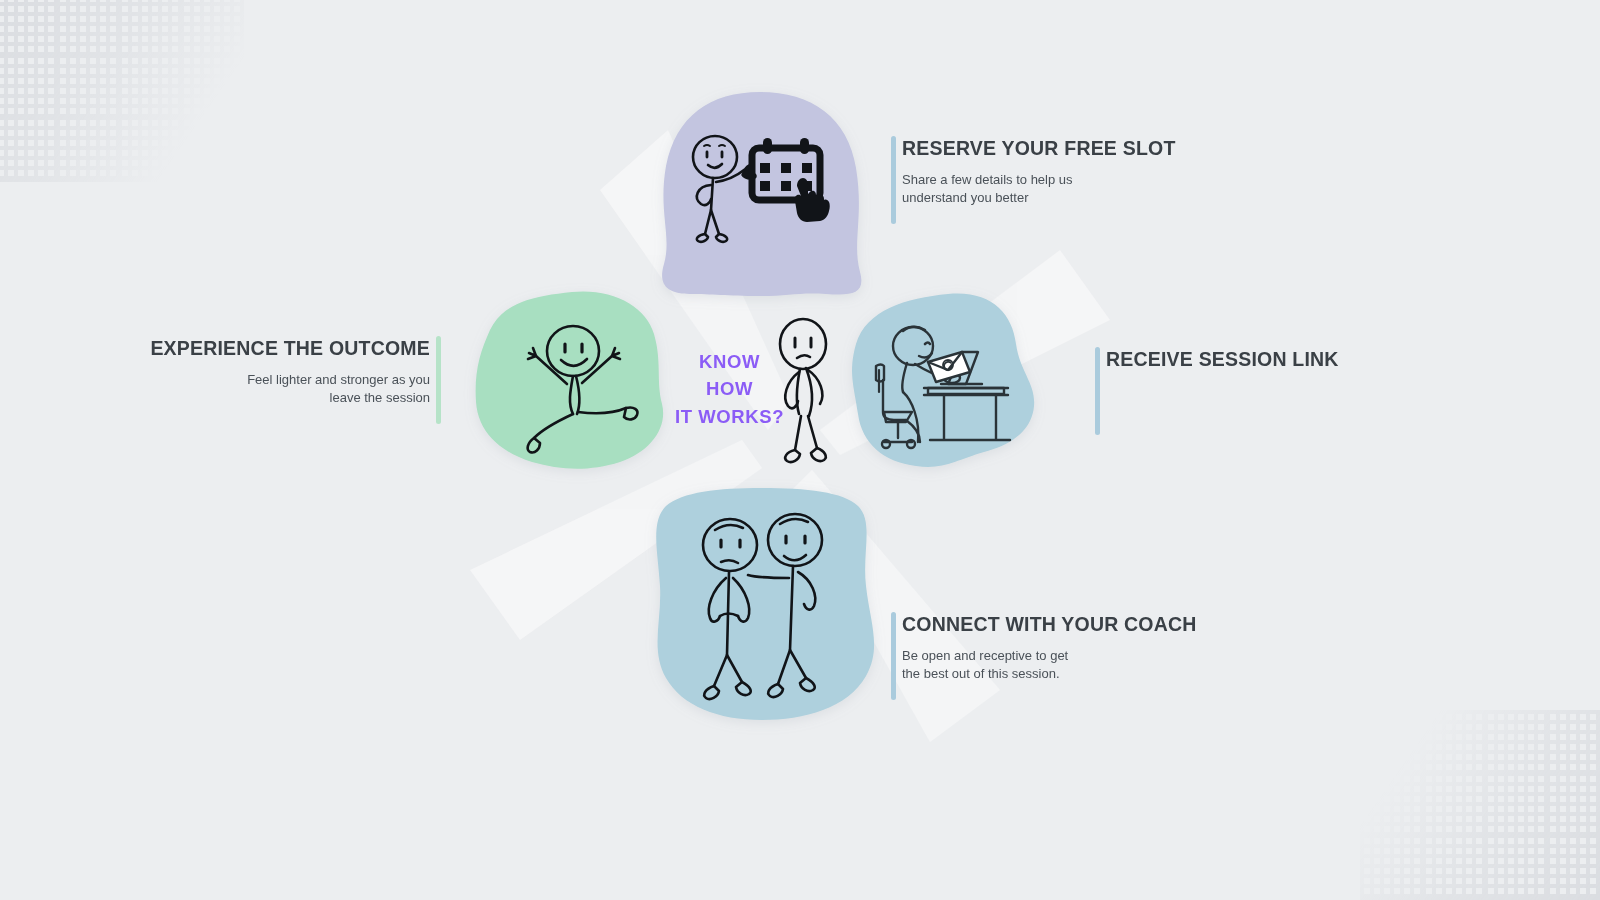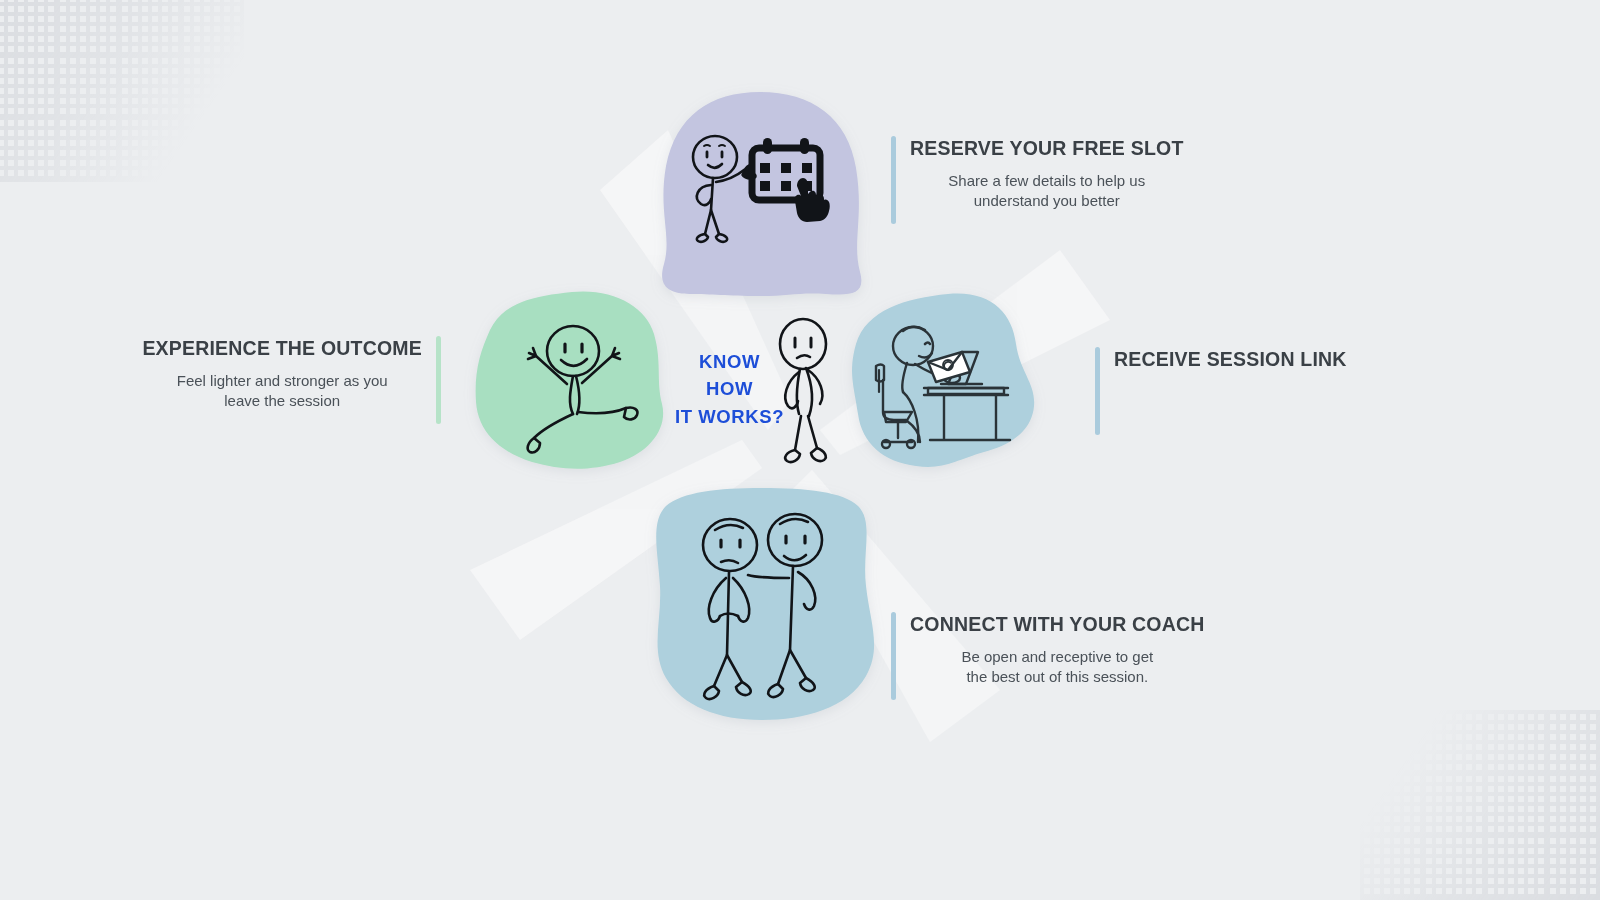--- a/index.html
+++ b/index.html
@@ -53,43 +53,42 @@
     left: 0; top: 0;
     width: 1600px; height: 900px;
   }
   .diagram svg { display: block; }
 
   
   .panel {
     position: absolute;
     display: flex;
     align-items: flex-start;
-    gap: 14px;
+    gap: 6px;
   }
   .accent-bar {
     width: 5px;
     border-radius: 3px;
     flex: 0 0 5px;
   }
   .panel-text { padding-top: 1px; }
   .panel-title {
     font-size: 19.5px;
     font-weight: bold;
     letter-spacing: .2px;
     color: #3a4046;
     margin: 0 0 11px 0;
     white-space: nowrap;
   }
   .panel-desc {
-    font-size: 15px;
+    font-size: 13px;
     line-height: 1.35;
     color: #4a5158;
     margin: 0;
     white-space: pre-line;
-    text-align: center;
   }
 
   .panel-left {
     right: 1159px;
     top: 336px;
     flex-direction: row;
     text-align: right;
   }
   .panel-left .panel-text { order: 1; }
   .panel-left .accent-bar { order: 2; }
@@ -101,21 +100,21 @@
   .center-label {
     position: absolute;
     left: 652px;
     top: 348px;
     width: 155px;
     text-align: center;
     font-size: 18.5px;
     font-weight: bold;
     line-height: 1.48;
     letter-spacing: .6px;
-    color: #1d4ed8;
+    color: #8b5cf6;
     white-space: pre-line;
   }
 </style>
 </head>
 <body>
 
 <div class="stage">
 
   <div class="grid-deco grid-tl"></div>
   <div class="grid-deco grid-br"></div>

